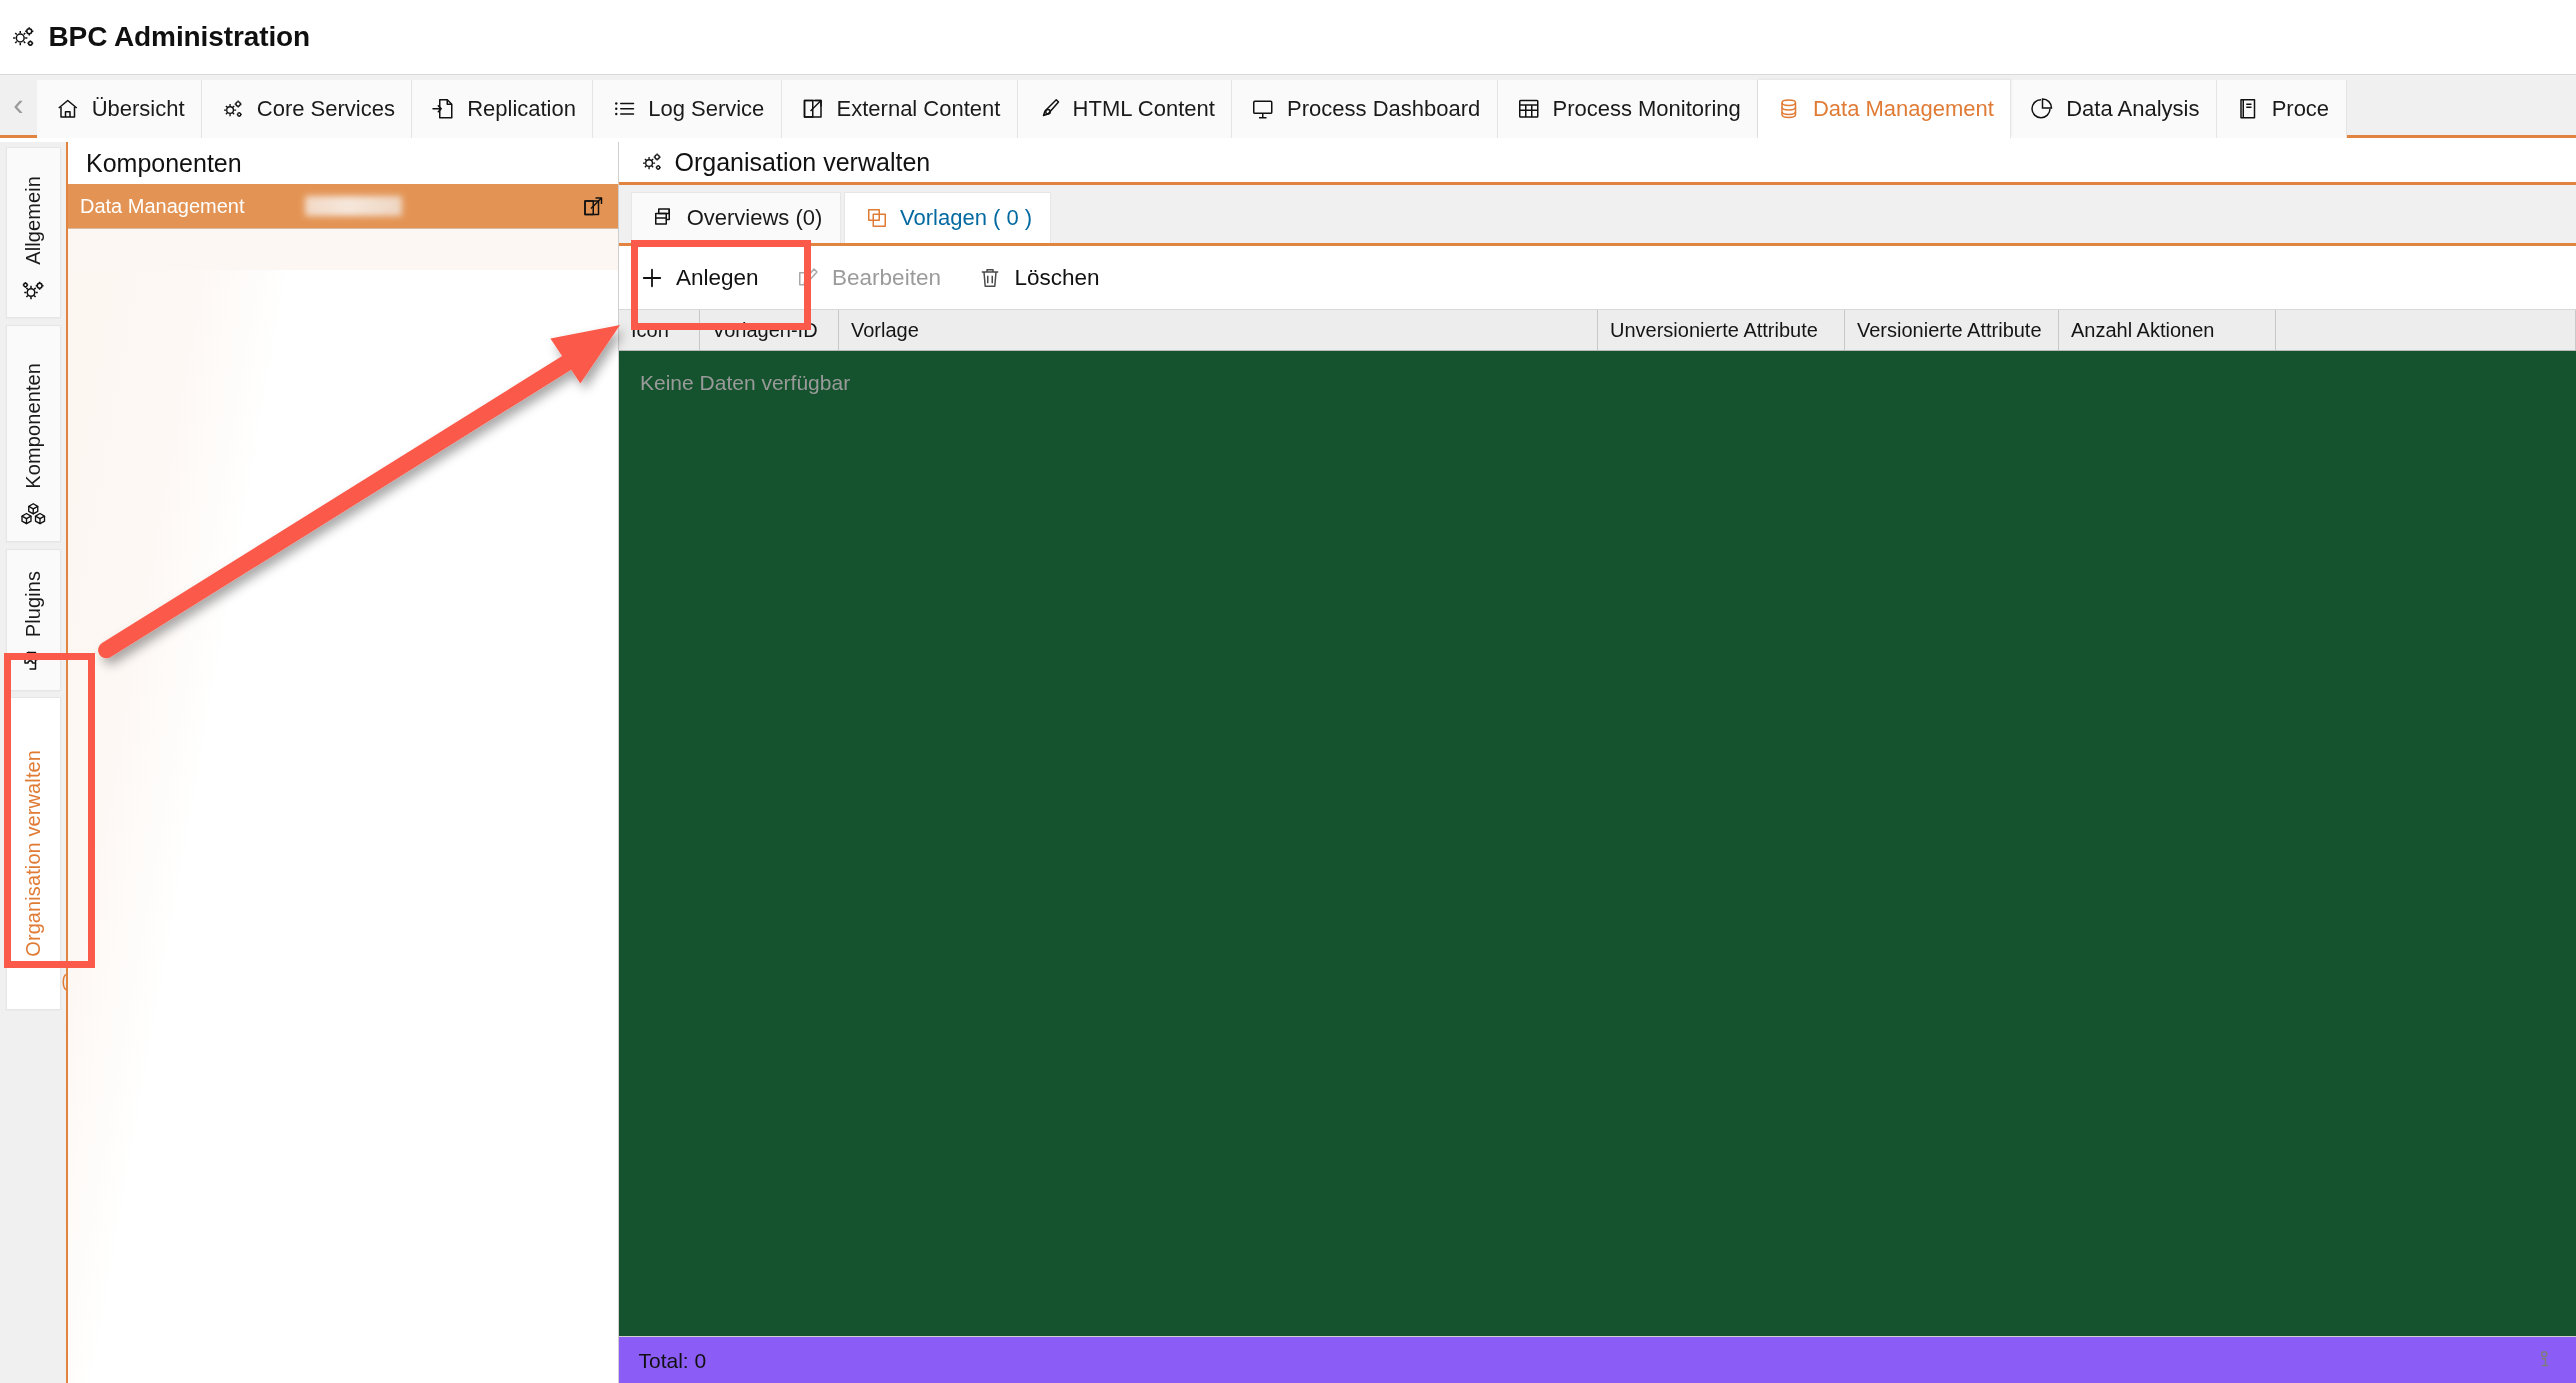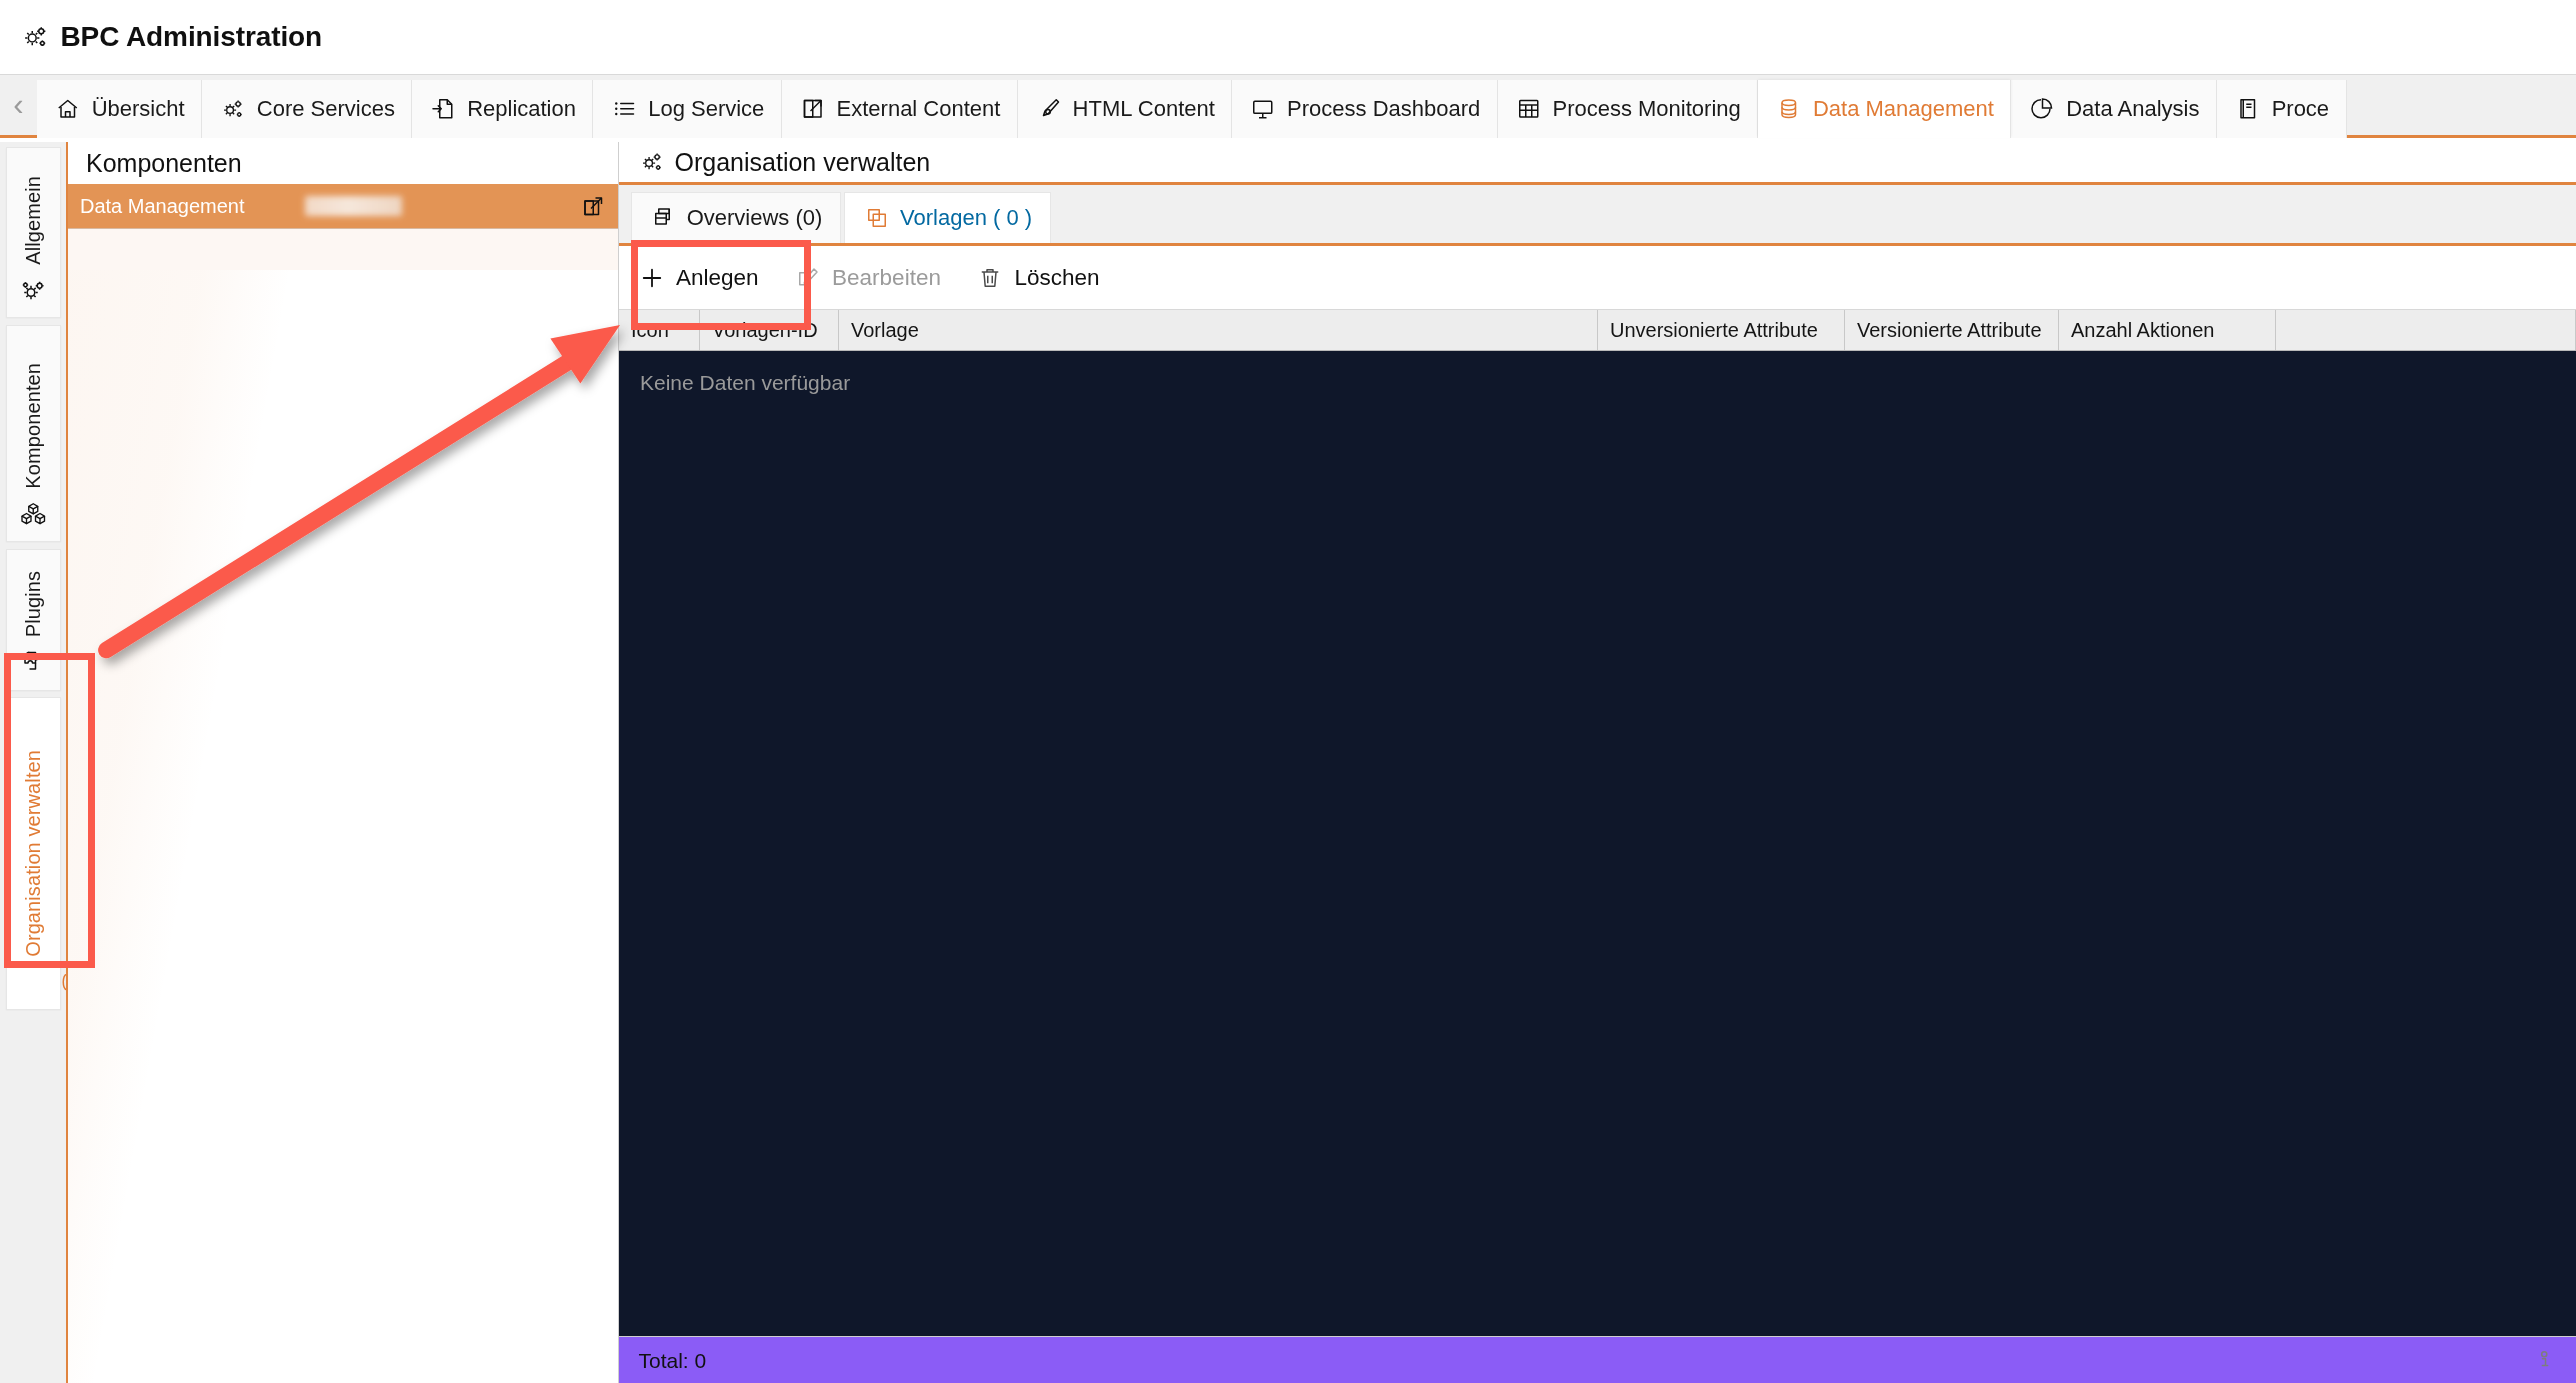--- a/index.html
+++ b/index.html
@@ -7,21 +7,21 @@
     width: 2576px; height: 1384px;
     font-family: "Liberation Sans", sans-serif;
     background: #ffffff;
     overflow: hidden;
   }
   #root { position: relative; width: 2576px; height: 1384px; background:#ffffff; }
 
   
   .titlebar {
     position: absolute; left:0; top:0; width:2576px; height:75px;
-    background:#ffffff; display:flex; align-items:center; padding-left:20px; gap:10.5px;
+    background:#ffffff; display:flex; align-items:center; padding-left:8px; gap:10.5px;
     border-bottom:0.7px solid #d9d9d9;
   }
   .titlebar .tb-icon { width:30px; height:30px; display:flex; align-items:center; justify-content:center; }
   .titlebar .tb-title { font-size:28px; font-weight:700; color:#101010; letter-spacing:-0.1px; }
 
   
   .tabstrip {
     position:absolute; left:0; top:75px; width:2576px; height:63px;
     background:#f0f0f0; display:flex; align-items:stretch;
     border-bottom:3.7px solid #e0843f;
@@ -117,21 +117,21 @@
   .subtab.active { background:#ffffff; color:#0369a1; }
 
   .toolbar {
     height:66px; background:#ffffff; display:flex; align-items:center;
     padding-left:19.5px; gap:36px; border-top:3px solid #e0843f;
   }
   .tb-btn { display:flex; align-items:center; gap:10.5px; font-size:22.5px; color:#111; white-space:nowrap; cursor:pointer; }
   .tb-btn .b-ico { width:27px; height:27px; display:flex; align-items:center; justify-content:center; }
   .tb-btn.disabled { color:#9b9b9b; cursor:default; }
 
-  .grid { position:absolute; left:0; right:0; top:167px; bottom:48px; background:#0f172a; }
+  .grid { position:absolute; left:0; right:0; top:167px; bottom:48px; background:#14532d; }
   .grid-hdr { display:flex; height:42px; background:#ededed; border-top:0.7px solid #d8d8d8; border-bottom:1.5px solid #b9b9b9; }
   .grid-hdr .gc {
     display:flex; align-items:center; padding-left:12px; font-size:20px; color:#151515;
     border-right:0.7px solid #c8c8c8; white-space:nowrap;
   }
   .gc-icon { width:81px; }
   .gc-vid  { width:139px; }
   .gc-vor  { width:759px; }
   .gc-unv  { width:247px; }
   .gc-ver  { width:214px; }

